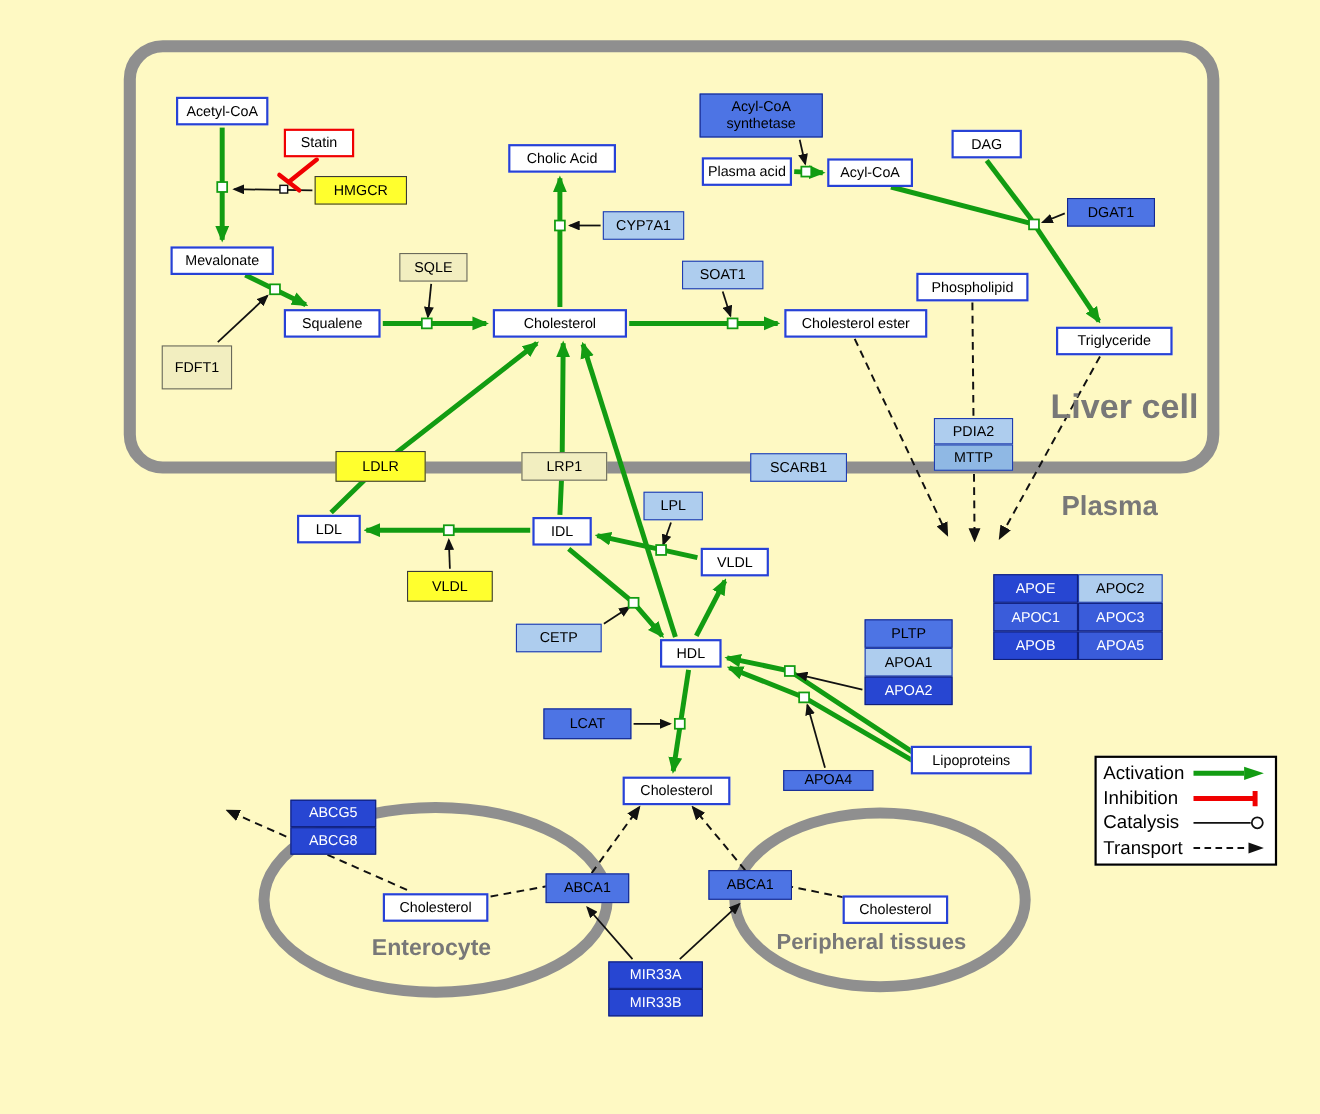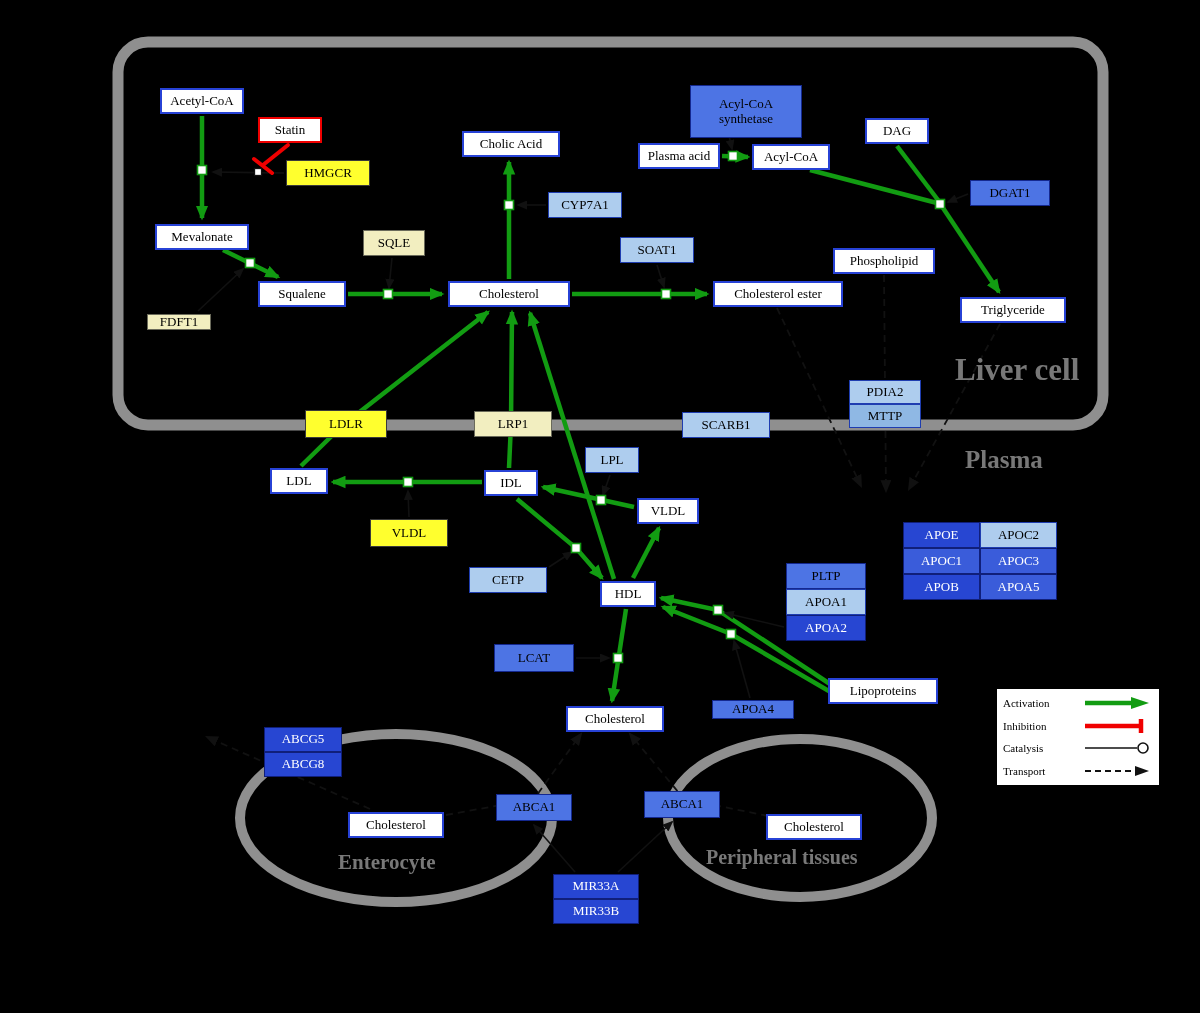--- a/index.html
+++ b/index.html
@@ -1,36 +1,36 @@
 <!DOCTYPE html>
 <html><head>
 <meta charset="utf-8">
 <style>
   html,body{margin:0;padding:0;background:#fff;}
-  #stage{position:relative;width:1200px;height:1013px;background:#000000;overflow:hidden;
-         font-family:Liberation Serif, serif;}
+  #stage{position:relative;width:1200px;height:1013px;background:#fef9c3;overflow:hidden;
+         font-family:Liberation Sans, sans-serif;}
   #edges{position:absolute;left:0;top:0;z-index:1;pointer-events:none;}
   .node{position:absolute;z-index:2;box-sizing:border-box;display:flex;align-items:center;
         justify-content:center;text-align:center;font-size:13px;line-height:1.12;color:#000;
         background:#fff;border:2px solid #2742d6;padding:1px 3px;}
   .met{background:#fff;border:2px solid #2742d6;}
   .yellow{background:#ffff2e;border:1.5px solid #3a3a3a;}
   .paleyellow{background:#f2eec0;border:1.5px solid #6a6a5a;}
   .lblue{background:#aecdee;border:1.5px solid #1f3db0;}
   .mlblue{background:#8fb8e4;border:1.5px solid #1f3db0;}
   .mblue{background:#4d74e4;border:1.5px solid #14288f;}
   .mdblue{background:#3a5cda;border:1.5px solid #101f7a;color:#fff;}
   .dblue{background:#2746d2;border:1.5px solid #101f7a;color:#fff;}
   .statin{background:#fff;border:2.5px solid #f00000;}
   .comp-label{position:absolute;z-index:2;font-weight:bold;color:#787878;}
   #legend{position:absolute;left:995px;top:687px;width:166px;height:100px;z-index:2;
           background:#fff;border:2px solid #000;box-sizing:border-box;padding:3px 6px;
           display:flex;flex-direction:column;justify-content:space-around;}
   .leg-row{display:flex;align-items:center;justify-content:space-between;height:22px;}
-  .leg-row span{font-size:11px;color:#000;}
+  .leg-row span{font-size:17px;color:#000;}
 </style>
 </head>
 <body>
 
 <div id="stage">
 
   <svg id="edges" width="1200" height="1013" viewBox="0 0 1200 1013">
     <defs>
       <marker id="ga" viewBox="0 0 12 10" refX="10" refY="5" markerWidth="15" markerHeight="13" orient="auto" markerUnits="userSpaceOnUse">
         <path d="M0,0 L12,5 L0,10 z" fill="#129c12"></path>
@@ -119,28 +119,28 @@
       <rect x="726.5" y="629.5" width="9" height="9"></rect>
       <rect x="254.5" y="168.5" width="7" height="7" stroke="#111" stroke-width="1.3"></rect>
     </g>
   </svg>
 
   <div class="node met" style="left:160px;top:88px;width:84px;height:26px">Acetyl-CoA</div>
   <div class="node statin" style="left:258px;top:117px;width:64px;height:26px">Statin</div>
   <div class="node yellow" style="left:286px;top:160px;width:84px;height:26px">HMGCR</div>
   <div class="node met" style="left:155px;top:224px;width:94px;height:26px">Mevalonate</div>
   <div class="node paleyellow" style="left:363px;top:230px;width:62px;height:26px">SQLE</div>
-  <div class="node paleyellow" style="left:147px;top:314px;width:64px;height:16px">FDFT1</div>
+  <div class="node paleyellow" style="left:147px;top:314px;width:64px;height:40px">FDFT1</div>
   <div class="node met" style="left:258px;top:281px;width:88px;height:26px">Squalene</div>
   <div class="node met" style="left:448px;top:281px;width:122px;height:26px">Cholesterol</div>
   <div class="node met" style="left:462px;top:131px;width:98px;height:26px">Cholic Acid</div>
   <div class="node lblue" style="left:548px;top:192px;width:74px;height:26px">CYP7A1</div>
   <div class="node lblue" style="left:620px;top:237px;width:74px;height:26px">SOAT1</div>
   <div class="node met" style="left:713px;top:281px;width:130px;height:26px">Cholesterol ester</div>
-  <div class="node mblue" style="left:690px;top:85px;width:112px;height:53px">Acyl-CoA synthetase</div>
+  <div class="node mblue" style="left:636px;top:85px;width:112px;height:40px">Acyl-CoA synthetase</div>
   <div class="node met" style="left:638px;top:143px;width:82px;height:26px">Plasma acid</div>
   <div class="node met" style="left:752px;top:144px;width:78px;height:26px">Acyl-CoA</div>
   <div class="node met" style="left:865px;top:118px;width:64px;height:26px">DAG</div>
   <div class="node mblue" style="left:970px;top:180px;width:80px;height:26px">DGAT1</div>
   <div class="node met" style="left:833px;top:248px;width:102px;height:26px">Phospholipid</div>
   <div class="node met" style="left:960px;top:297px;width:106px;height:26px">Triglyceride</div>
   <div class="node lblue" style="left:849px;top:380px;width:72px;height:24px">PDIA2</div>
   <div class="node mlblue" style="left:849px;top:404px;width:72px;height:24px">MTTP</div>
 
   <div class="node yellow" style="left:305px;top:410px;width:82px;height:28px">LDLR</div>

